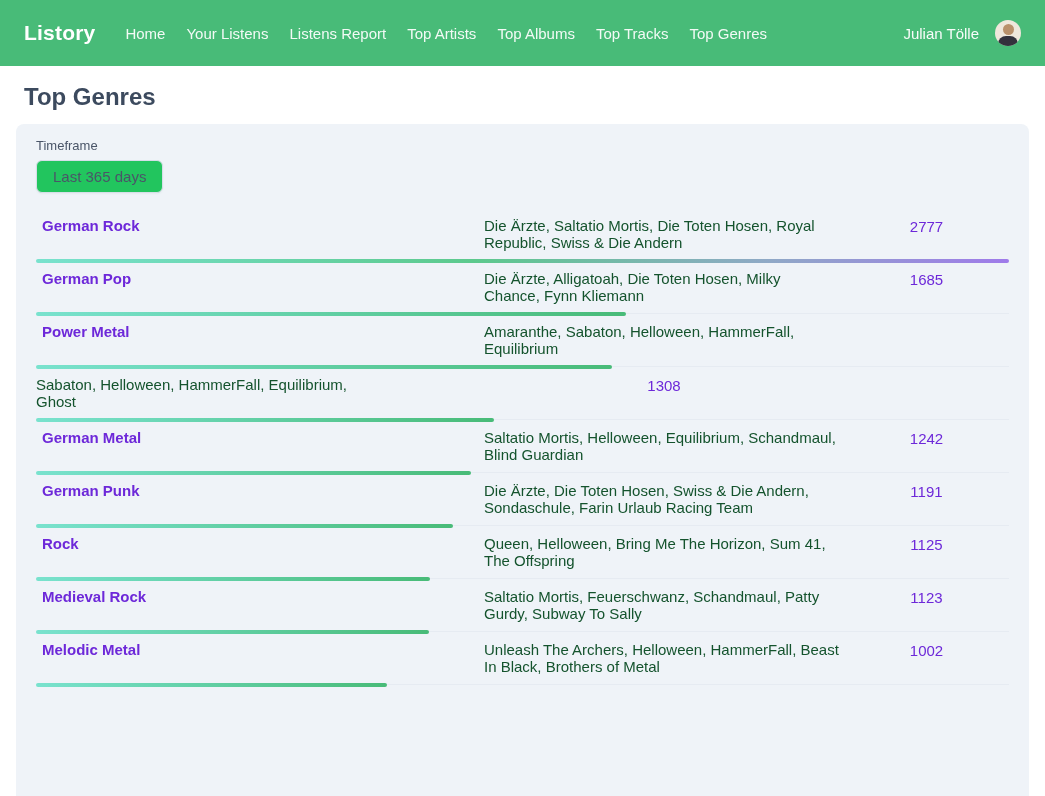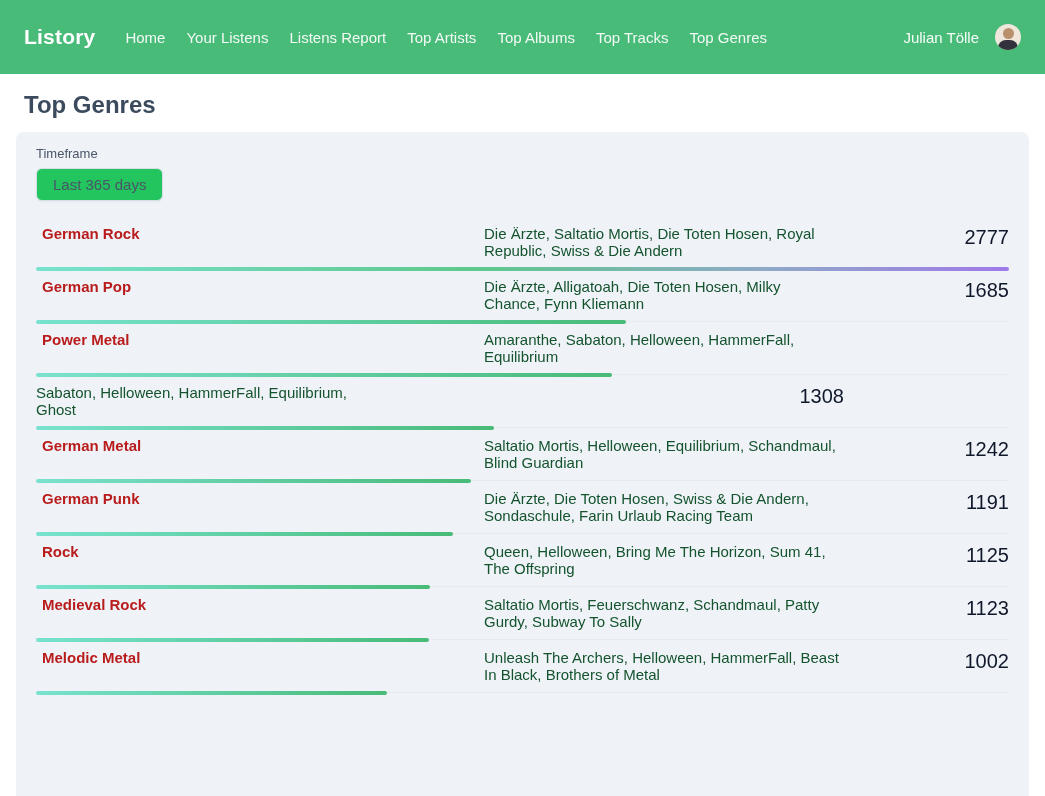--- a/index.html
+++ b/index.html
@@ -6,21 +6,21 @@
   html, body {
     width: 1045px; height: 796px;
     overflow: hidden;
     background: #ffffff;
     font-family: "Liberation Sans", sans-serif;
     color: #3C4A5E;
   }
 
   
   .navbar {
-    height: 74px;
+    height: 66px;
     background: #48BB78;
     display: flex;
     align-items: center;
     padding: 0 24px;
     text-align: center;
   }
   .brand {
     color: #ffffff;
     font-size: 21px;
     font-weight: 700;
@@ -114,33 +114,33 @@
   .genre-row {
     position: relative;
     display: grid;
     grid-template-columns: 448px 360px 1fr;
     min-height: 53px;
     padding: 7px 0 9px 0;
   }
   .genre-name {
     font-size: 15px;
     font-weight: 700;
-    color: #b91c1c;
+    color: #6d28d9;
     padding-left: 6px;
   }
   .genre-artists {
     font-size: 15px;
     color: #14532d;
     line-height: 17px;
     max-width: 355px;
   }
   .genre-count {
-    font-size: 20px;
-    color: #0f172a;
-    text-align: right;
+    font-size: 15px;
+    color: #6d28d9;
+    text-align: center;
     padding-top: 1px;
   }
   .row-track {
     position: absolute;
     left: 0; right: 0; bottom: 0;
     height: 5px;
   }
   .row-divider {
     position: absolute;
     left: 0; right: 0; bottom: 2px;

